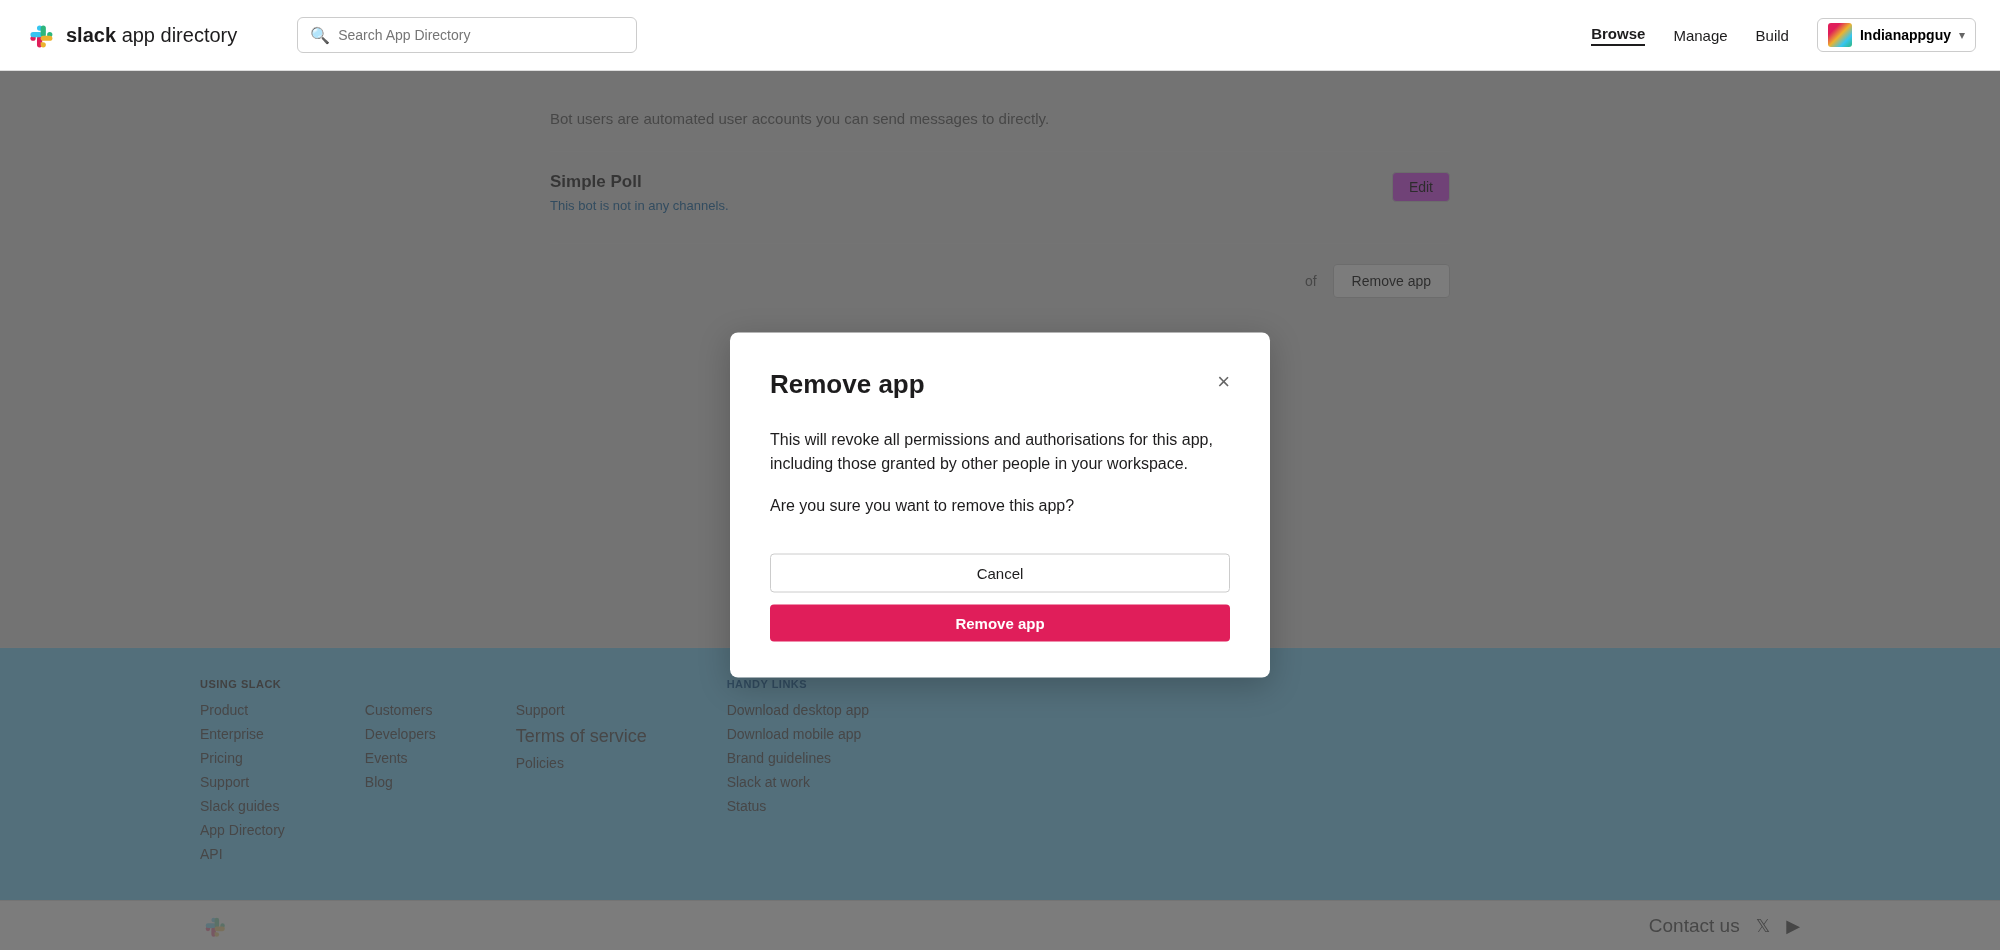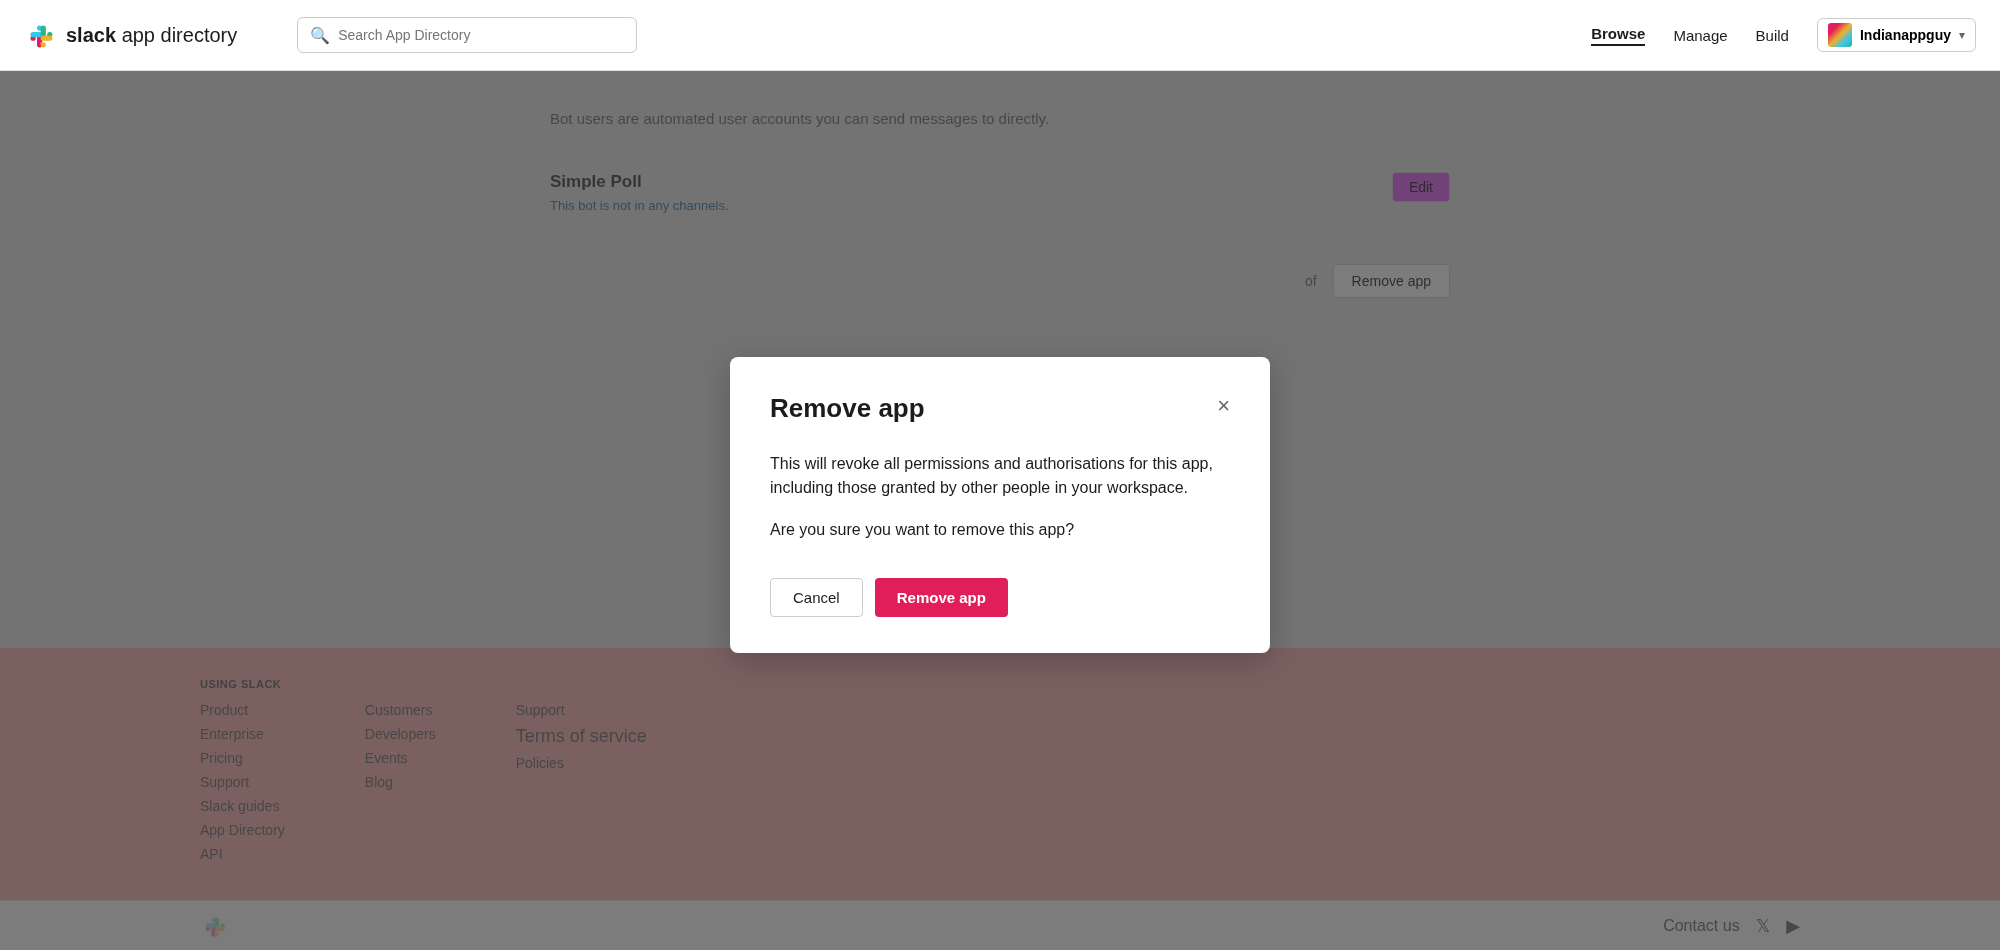--- a/index.html
+++ b/index.html
@@ -186,20 +186,21 @@
     .modal-body p {
       font-size: 16px;
       color: #1d1c1d;
       line-height: 1.5;
       margin-bottom: 18px;
     }
     .modal-footer {
       display: flex;
       justify-content: flex-start;
       gap: 12px;
+      flex-direction: column;
     }
     .btn-cancel {
       border: 1px solid #ccc;
       background: #fff;
       padding: 10px 22px;
       border-radius: 4px;
       font-size: 15px;
       cursor: pointer;
       color: #1d1c1d;
       font-weight: 500;
@@ -276,21 +277,21 @@
         </div>
         <button class="edit-btn">Edit</button>
       </div>
 
       <div style="display:flex; align-items:center; justify-content:flex-end; padding:20px 0; border-top:1px solid #e5e5e5; gap:16px; margin-top:10px;">
         <span style="font-size:14px; color:#555;">of</span>
         <button class="remove-app-btn-outline">Remove app</button>
       </div>
     </div>
 
-    <div style="position:absolute; bottom:50px; left:0; right:0; padding:30px 200px; border-top:1px solid #e5e5e5; background:#fca5a5;">
+    <div style="position:absolute; bottom:50px; left:0; right:0; padding:30px 200px; border-top:1px solid #e5e5e5; background:#7dd3fc;">
       <div style="display:flex; gap:80px;">
         <div>
           <h4 style="font-size:11px; font-weight:700; text-transform:uppercase; color:#444; margin-bottom:12px; letter-spacing:0.5px;">USING SLACK</h4>
           <a href="#" style="display:block; font-size:14px; color:#555; text-decoration:none; margin-bottom:8px;">Product</a>
           <a href="#" style="display:block; font-size:14px; color:#555; text-decoration:none; margin-bottom:8px;">Enterprise</a>
           <a href="#" style="display:block; font-size:14px; color:#555; text-decoration:none; margin-bottom:8px;">Pricing</a>
           <a href="#" style="display:block; font-size:14px; color:#555; text-decoration:none; margin-bottom:8px;">Support</a>
           <a href="#" style="display:block; font-size:14px; color:#555; text-decoration:none; margin-bottom:8px;">Slack guides</a>
           <a href="#" style="display:block; font-size:14px; color:#555; text-decoration:none; margin-bottom:8px;">App Directory</a>
           <a href="#" style="display:block; font-size:14px; color:#555; text-decoration:none; margin-bottom:8px;">API</a>
@@ -300,37 +301,45 @@
           <a href="#" style="display:block; font-size:14px; color:#555; text-decoration:none; margin-bottom:8px;">Customers</a>
           <a href="#" style="display:block; font-size:14px; color:#555; text-decoration:none; margin-bottom:8px;">Developers</a>
           <a href="#" style="display:block; font-size:14px; color:#555; text-decoration:none; margin-bottom:8px;">Events</a>
           <a href="#" style="display:block; font-size:14px; color:#555; text-decoration:none; margin-bottom:8px;">Blog</a>
         </div>
         <div>
           <h4 style="font-size:11px; font-weight:700; text-transform:uppercase; color:#444; margin-bottom:12px; letter-spacing:0.5px;">&nbsp;</h4>
           <a href="#" style="display:block; font-size:14px; color:#555; text-decoration:none; margin-bottom:8px;">Support</a>
           <a href="#" style="display:block; font-size:18px; color:#555; text-decoration:none; margin-bottom:8px;">Terms of service</a>
           <a href="#" style="display:block; font-size:14px; color:#555; text-decoration:none; margin-bottom:8px;">Policies</a>
+        </div>
+        <div>
+          <h4 style="font-size:11px; font-weight:700; text-transform:uppercase; color:#1264a3; margin-bottom:12px; letter-spacing:0.5px;">HANDY LINKS</h4>
+          <a href="#" style="display:block; font-size:14px; color:#555; text-decoration:none; margin-bottom:8px;">Download desktop app</a>
+          <a href="#" style="display:block; font-size:14px; color:#555; text-decoration:none; margin-bottom:8px;">Download mobile app</a>
+          <a href="#" style="display:block; font-size:14px; color:#555; text-decoration:none; margin-bottom:8px;">Brand guidelines</a>
+          <a href="#" style="display:block; font-size:14px; color:#555; text-decoration:none; margin-bottom:8px;">Slack at work</a>
+          <a href="#" style="display:block; font-size:14px; color:#555; text-decoration:none; margin-bottom:8px;">Status</a>
         </div>
       </div>
     </div>
 
     <div style="position:absolute; bottom:0; left:0; right:0; height:50px; display:flex; align-items:center; padding:0 200px; border-top:1px solid #e5e5e5; background:#fff;">
       <svg class="slack-icon" viewBox="0 0 54 54" xmlns="http://www.w3.org/2000/svg" style="width:28px;height:28px;opacity:0.5;">
         <path d="M19.7 32.5a4.4 4.4 0 1 1-4.4-4.4h4.4v4.4z" fill="#e01e5a"></path>
         <path d="M21.9 32.5a4.4 4.4 0 0 1 8.8 0v11a4.4 4.4 0 0 1-8.8 0v-11z" fill="#e01e5a"></path>
         <path d="M26.3 19.7a4.4 4.4 0 1 1 4.4-4.4v4.4h-4.4z" fill="#36c5f0"></path>
         <path d="M26.3 21.9a4.4 4.4 0 0 1 0 8.8H15.3a4.4 4.4 0 0 1 0-8.8h11z" fill="#36c5f0"></path>
         <path d="M39.1 26.3a4.4 4.4 0 1 1 4.4 4.4h-4.4v-4.4z" fill="#2eb67d"></path>
         <path d="M36.9 26.3a4.4 4.4 0 0 1-8.8 0V15.3a4.4 4.4 0 0 1 8.8 0v11z" fill="#2eb67d"></path>
         <path d="M32.5 39.1a4.4 4.4 0 1 1-4.4 4.4v-4.4h4.4z" fill="#ecb22e"></path>
         <path d="M32.5 36.9a4.4 4.4 0 0 1 0-8.8h11a4.4 4.4 0 0 1 0 8.8h-11z" fill="#ecb22e"></path>
       </svg>
       <div style="margin-left:auto; display:flex; align-items:center; gap:16px;">
-        <span style="font-size:16px; color:#555;">Contact us</span>
+        <span style="font-size:19px; color:#555;">Contact us</span>
 
         <span style="font-size:18px; color:#555; cursor:pointer;">𝕏</span>
 
         <span style="font-size:18px; color:#555; cursor:pointer;">▶</span>
       </div>
     </div>
   </div>
 
   <div class="modal">
     <div class="modal-header">

